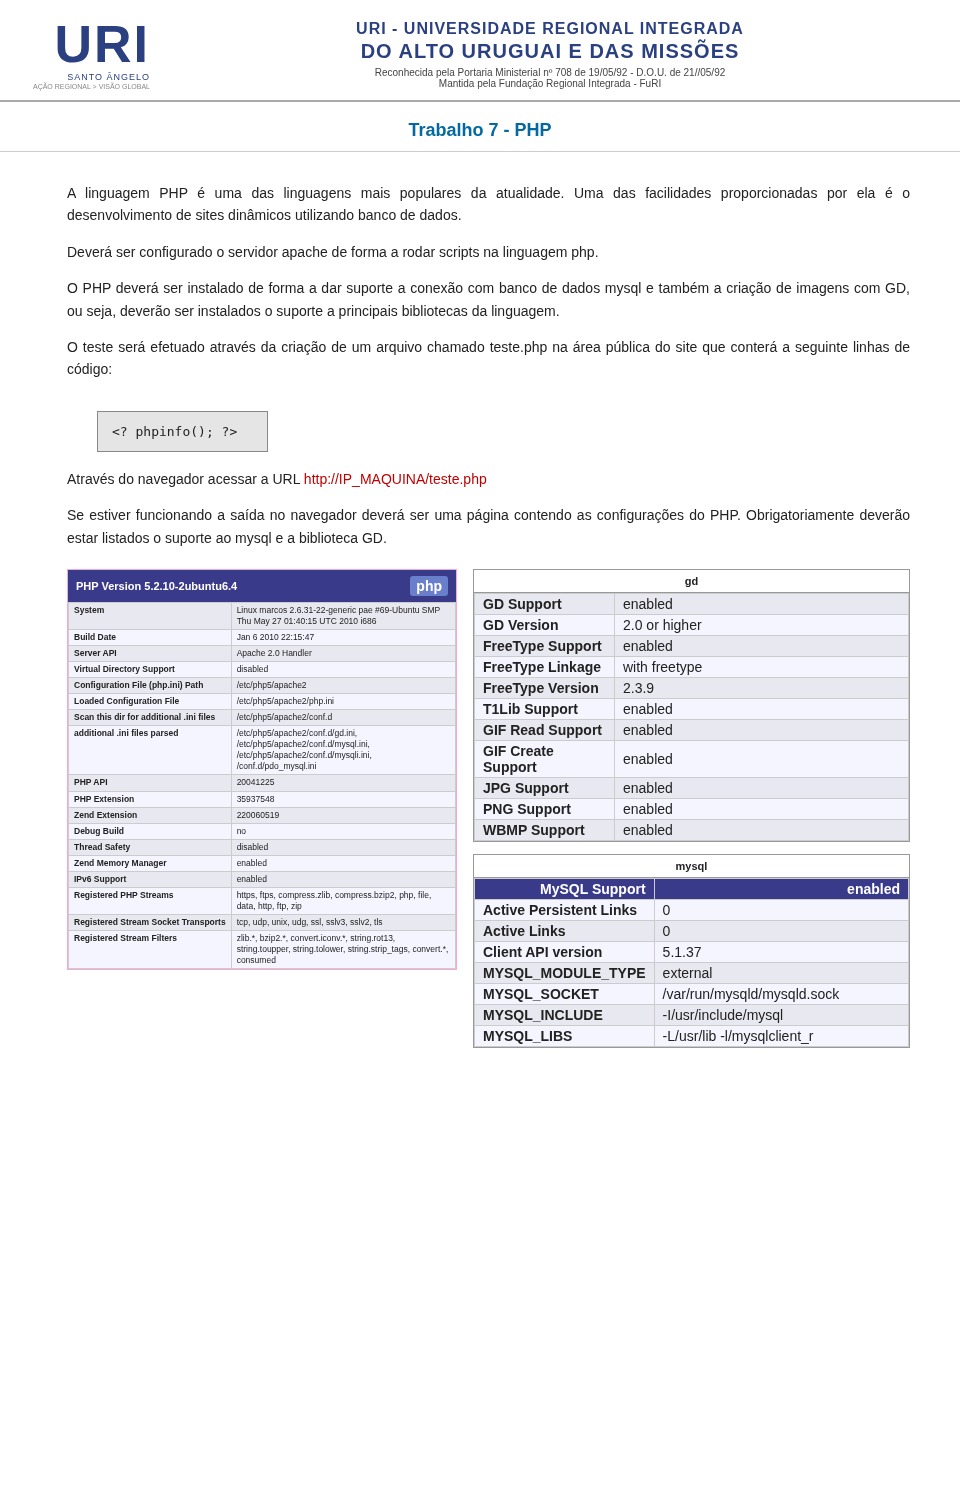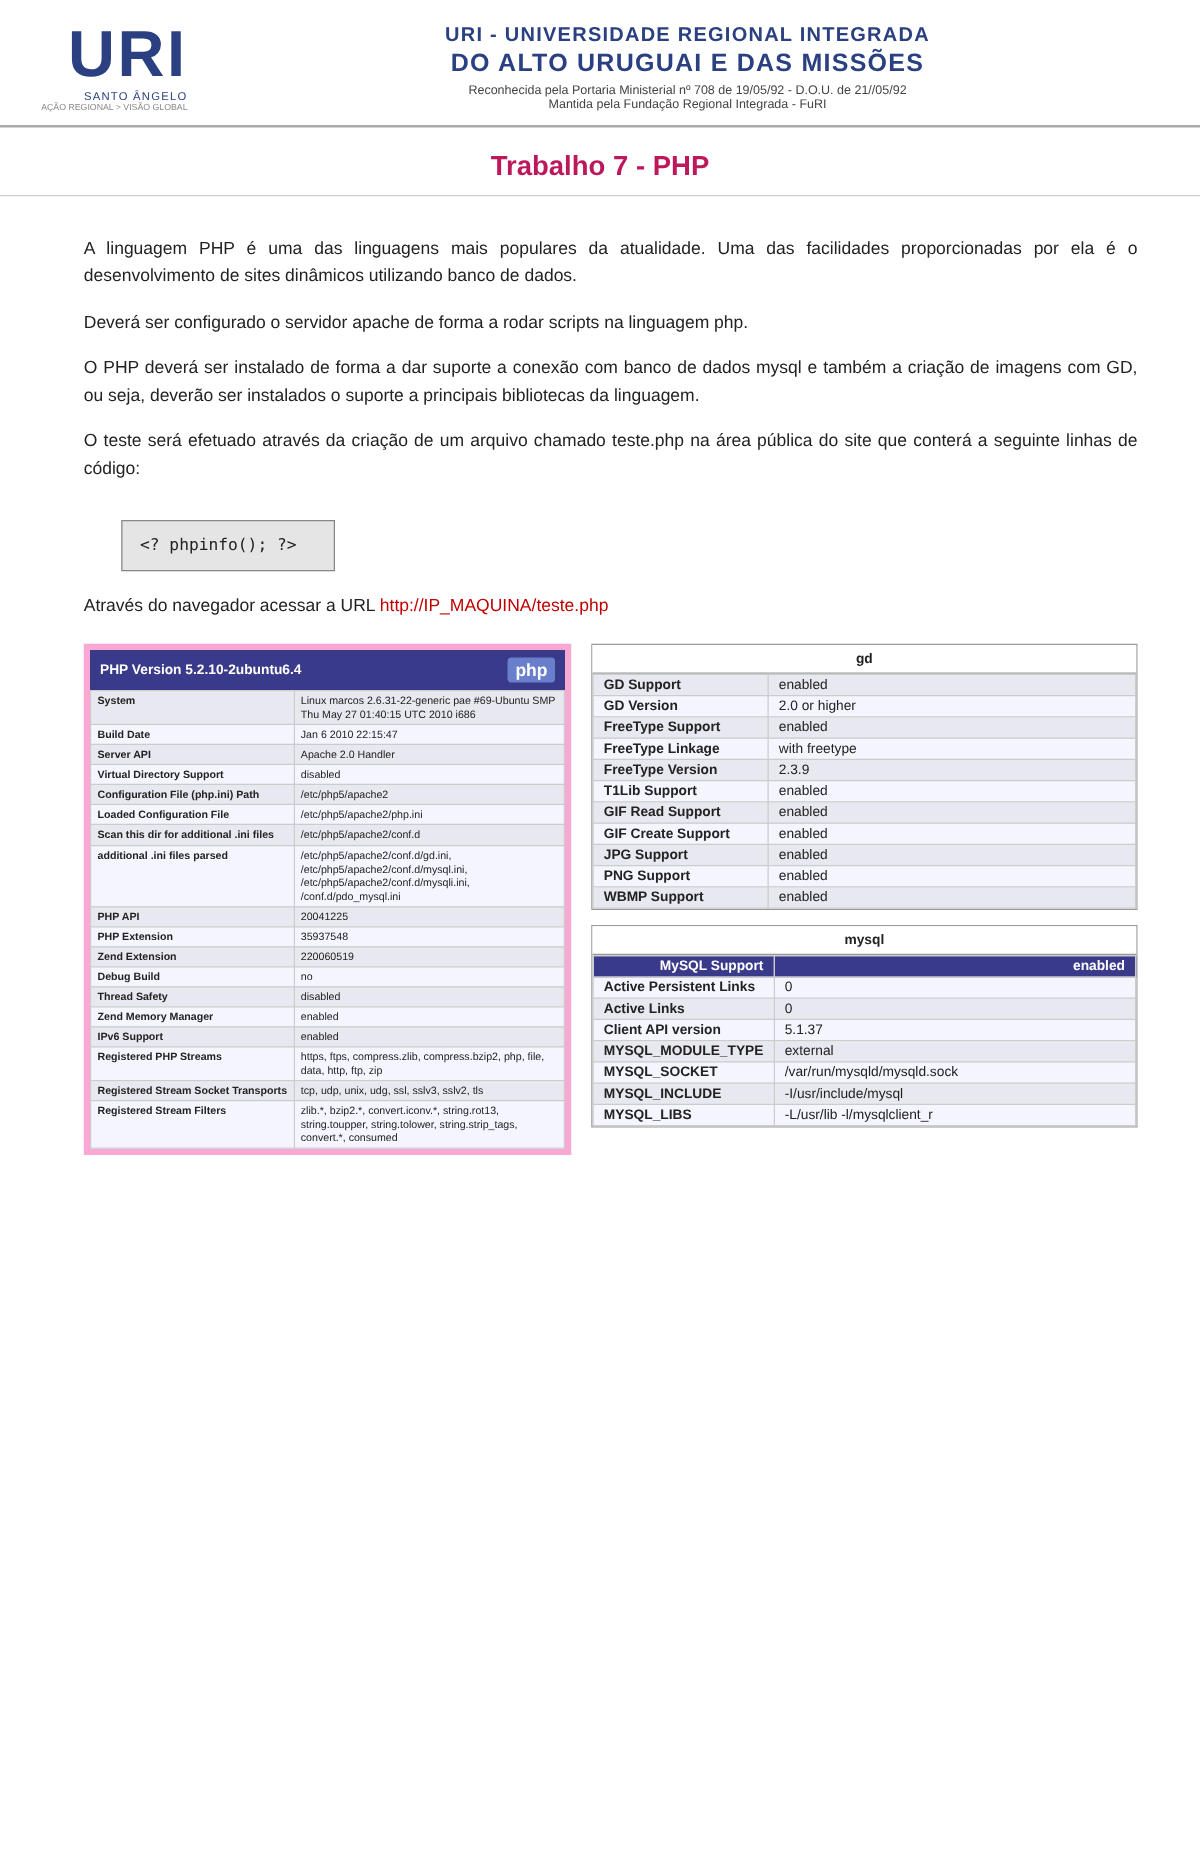--- a/index.html
+++ b/index.html
@@ -73,23 +73,23 @@
       color: #444;
     }
 
     
     .page-title-wrap {
       text-align: center;
       padding: 18px 0 10px 0;
       border-bottom: 1px solid #ccc;
     }
     .page-title {
-      font-size: 22px;
-      font-weight: bold;
-      color: #be185d;
+      font-size: 18px;
+      font-weight: bold;
+      color: #0369a1;
     }
 
     
     .content {
       padding: 30px 50px 30px 67px;
     }
     .content p {
       font-size: 14px;
       line-height: 1.6;
       margin-bottom: 14px;
@@ -122,21 +122,21 @@
     
     .screenshots {
       display: flex;
       gap: 16px;
       margin-top: 20px;
       align-items: flex-start;
     }
 
     
     .php-info-box {
-      border: 5px solid #f9a8d4;
+      border: 1px solid #f9a8d4;
       width: 390px;
       font-size: 9px;
     }
     .php-info-header {
       background: #3a3a8a;
       color: #fff;
       display: flex;
       justify-content: space-between;
       align-items: center;
       padding: 6px 8px;
@@ -201,21 +201,21 @@
     }
     .info-table tr:nth-child(odd) td {
       background: #e8e8f0;
     }
     .info-table tr:nth-child(even) td {
       background: #f5f5ff;
     }
     .info-table td {
       padding: 2px 8px;
       border: 1px solid #ccc;
-      font-size: 11px;
+      font-size: 14px;
     }
     .info-table td:first-child {
       font-weight: bold;
       width: 140px;
     }
     .info-table-header-row td {
       background: #3a3a8a !important;
       color: #fff;
       font-weight: bold;
       text-align: right;
@@ -252,20 +252,21 @@
   <p>O teste será efetuado através da criação de um arquivo chamado teste.php na área pública do site que conterá a seguinte linhas de código:</p>
 
   <div class="code-block">
     <span>&lt;? phpinfo(); ?&gt;</span>
   </div>
 
   <p>
     <span>Através do navegador acessar a URL </span><a class="url-link">http://IP_MAQUINA/teste.php</a>
   </p>
 
+  <p>Se estiver funcionando a saída no navegador deverá ser uma página contendo as configurações do PHP. Obrigatoriamente deverão estar listados o suporte ao mysql e a biblioteca GD.</p>
 
   
   <div class="screenshots">
 
     <div class="php-info-box">
       <div class="php-info-header">
         <span class="php-version">PHP Version 5.2.10-2ubuntu6.4</span>
         <span class="php-logo">php</span>
       </div>
       <table class="php-table">

